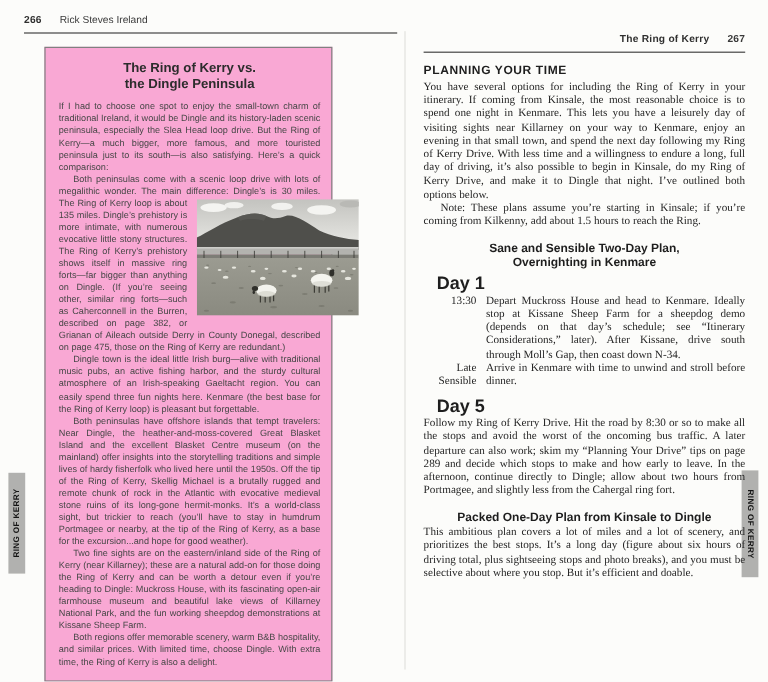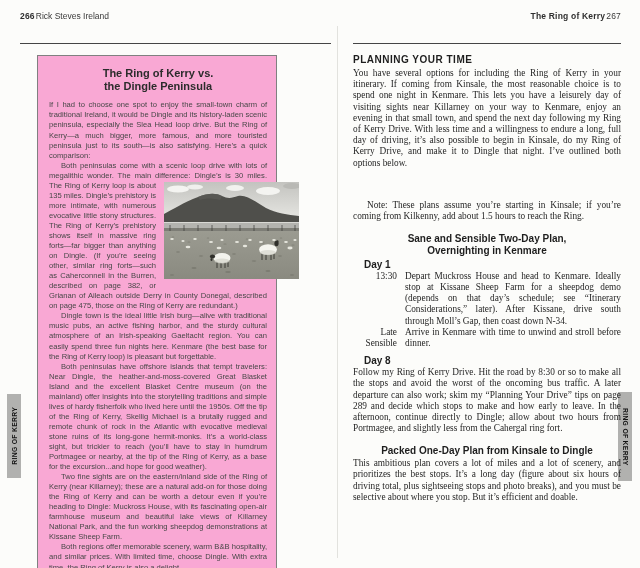--- a/index.html
+++ b/index.html
@@ -16,45 +16,45 @@
   .tab-left{left:7px;top:394px;width:14px;height:84px;}
   .tab-left span{writing-mode:vertical-rl;transform:rotate(180deg);}
   .tab-right{left:618px;top:392px;width:14px;height:89px;}
   .tab-right span{writing-mode:vertical-rl;}
 
   
   .page{position:absolute;top:11px;}
   .page-left{left:20px;width:311px;}
   .page-right{left:353px;width:268px;}
 
-  .pg-header{display:flex;align-items:baseline;gap:1px;border-bottom:1.2px solid #454545;padding-bottom:22px;
+  .pg-header{display:flex;align-items:baseline;gap:15px;border-bottom:1.2px solid #454545;padding-bottom:6px;
              font-size:8.5px;color:#2f2f2f;}
   .pg-header.right{justify-content:flex-end;}
   .pg-num{font-weight:bold;letter-spacing:.2px;}
   .pg-title-left{color:#3a3a3a;}
   .pg-title-right{font-weight:bold;letter-spacing:.2px;}
-  .pg-header.right .pg-num{font-weight:normal;color:#3a3a3a;}
+  .pg-header.right .pg-num{font-weight:bold;color:#3a3a3a;margin-top:16px;}
 
   
   .sidebar-box{margin-top:11px;margin-left:17px;width:240px;box-sizing:border-box;
                border:1.5px solid #808080;padding:9px 9px 10px 11px;background:#f9a8d4;}
   .box-title{text-align:center;font-weight:bold;font-size:11px;line-height:1.2;color:#2c2c2c;margin:2px 0 7px 0;}
   .bp{margin:0;font-size:7.6px;line-height:10.05px;color:#474747;text-align:justify;text-indent:12px;}
   .bp.noindent{text-indent:0;}
 
   
   .photo{float:right;width:135px;height:97px;margin:1px -32px 3px 8px;display:block;}
   .photo svg{display:block;width:135px;height:97px;}
 
   
   .h1{font-size:10px;font-weight:bold;letter-spacing:.5px;color:#1e1e1e;margin:10px 0 3px 0;}
   .rp{margin:0;font-family:"Liberation Serif",serif;font-size:9.3px;line-height:11.2px;color:#262626;text-align:justify;}
-  .rp.indent{text-indent:14px;margin-top:31px;}
+  .rp.indent{text-indent:14px;}
   .h2{font-size:10px;font-weight:bold;line-height:1.18;color:#1e1e1e;margin:11px 0 1px 0;text-align:center;}
-  .h3{font-size:10px;font-weight:bold;color:#1e1e1e;margin:2px 0 1px 0;padding-left:11px;}
+  .h3{font-size:15px;font-weight:bold;color:#1e1e1e;margin:2px 0 1px 0;padding-left:11px;}
   .itin{margin:0;}
   .itin .row{display:flex;gap:8px;}
   .time{width:44px;flex:0 0 44px;text-align:right;font-family:"Liberation Serif",serif;font-size:9.3px;
         line-height:11.2px;color:#262626;}
   .desc{flex:1;font-family:"Liberation Serif",serif;font-size:9.3px;line-height:11.2px;color:#262626;text-align:justify;}
   .mt6{margin-top:6px;}
 </style>
 </head>
 <body>
 
@@ -212,20 +212,20 @@
       <div class="row">
         <div class="time">13:30</div>
         <div class="desc">Depart Muckross House and head to Kenmare. Ideally stop at Kissane Sheep Farm for a sheepdog demo (depends on that day’s schedule; see “Itinerary Considerations,” later). After Kissane, drive south through Moll’s Gap, then coast down N-34.</div>
       </div>
       <div class="row">
         <div class="time">Late Sensible</div>
         <div class="desc">Arrive in Kenmare with time to unwind and stroll before dinner.</div>
       </div>
     </div>
 
-    <div class="h3 mt6">Day 8</div>
+    <div class="h3 mt6">Day 5</div>
     <p class="rp">Follow my Ring of Kerry Drive. Hit the road by 8:30 or so to make all the stops and avoid the worst of the oncoming bus traffic. A later departure can also work; skim my “Planning Your Drive” tips on page 289 and decide which stops to make and how early to leave. In the afternoon, continue directly to Dingle; allow about two hours from Portmagee, and slightly less from the Cahergal ring fort.</p>
 
     <div class="h2">Packed One-Day Plan from Kinsale to Dingle</div>
     <p class="rp">This ambitious plan covers a lot of miles and a lot of scenery, and prioritizes the best stops. It’s a long day (figure about six hours of driving total, plus sightseeing stops and photo breaks), and you must be selective about where you stop. But it’s efficient and doable.</p>
   </div>
 
 </div>
 
 </body></html>

